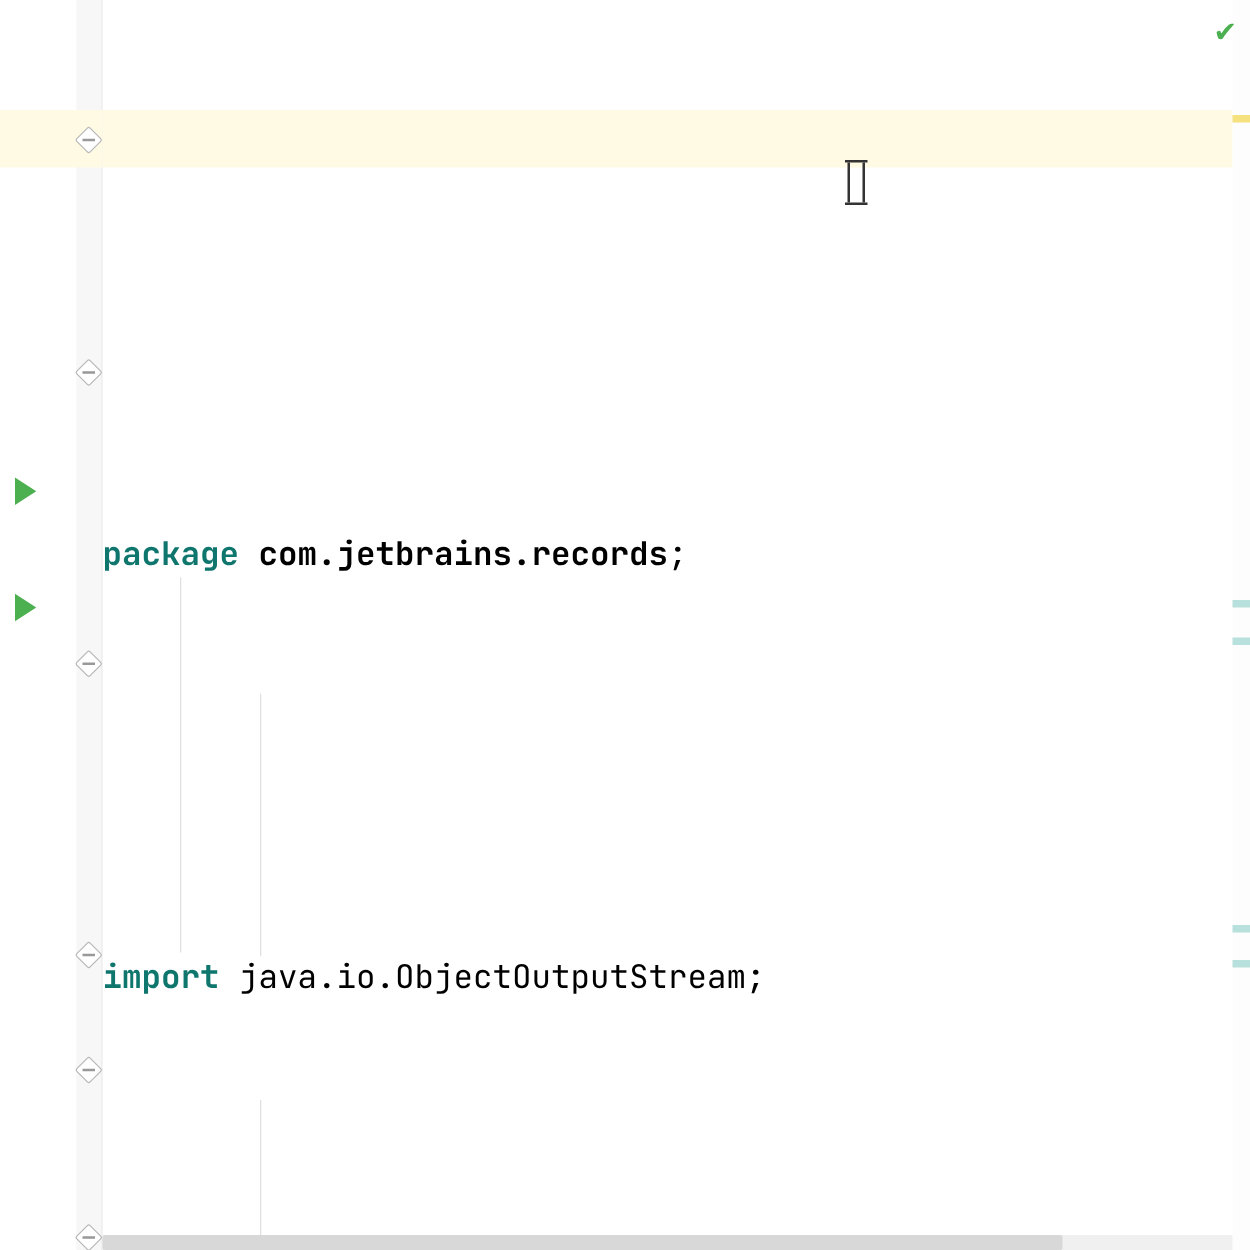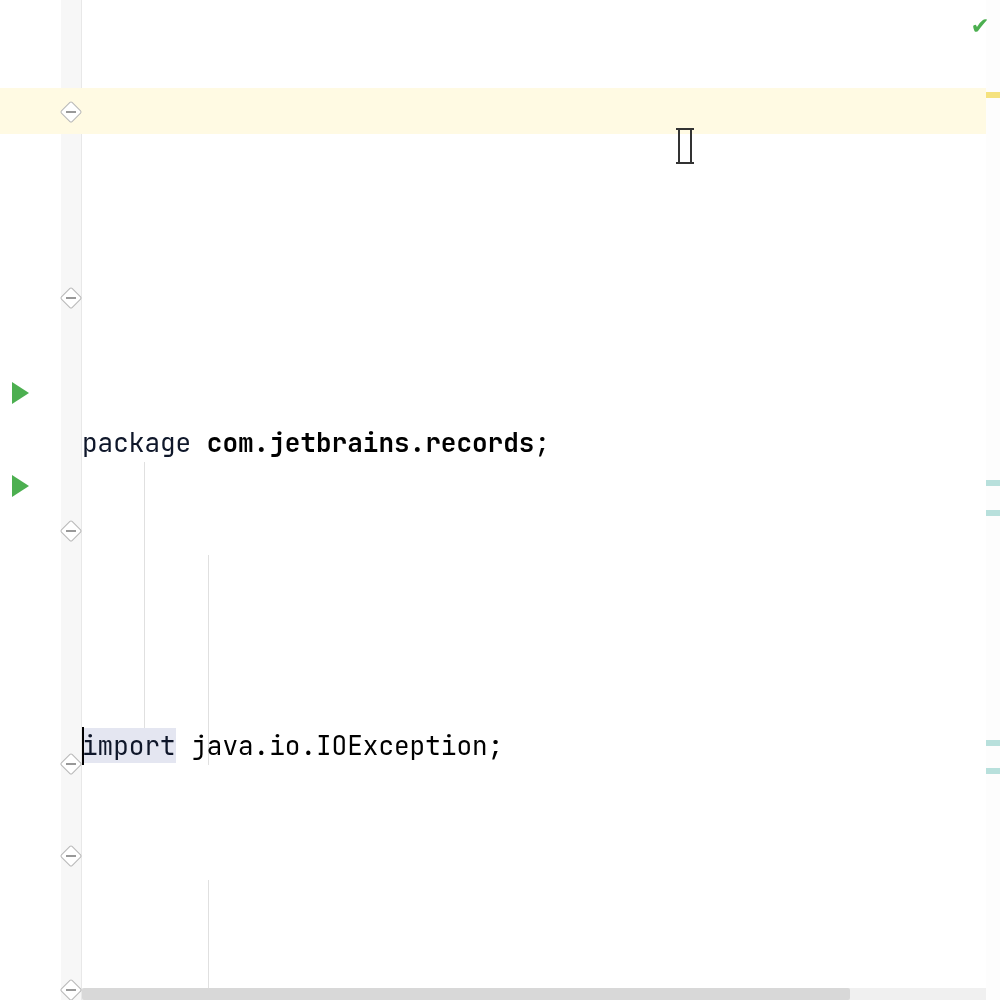--- a/index.html
+++ b/index.html
@@ -84,21 +84,21 @@
     background: #fffae3;
     z-index: 0;
   }
   .code-line {
     position: relative;
     height: 46.5px;
     line-height: 46.5px;
     z-index: 1;
     padding-left: 0;
   }
-  .kw { color: #0f172a; font-weight: normal; }
+  .kw { color: #0f766e; font-weight: bold; }
   .pkg { color: #000000; font-weight: bold; }
   .import-hl {
     background: #e4e6f1;
   }
   .caret {
     position: absolute;
     width: 2px;
     height: 38px;
     background: #000;
     left: 0;
@@ -205,22 +205,22 @@
 
     <div class="indent-guide" style="left:62px; top:462px; height:300px;"></div>
     <div class="indent-guide" style="left:126px; top:555px; height:210px;"></div>
     <div class="indent-guide" style="left:126px; top:880px; height:120px;"></div>
 
     
     <div class="code-line"><span class="kw">package</span> <span class="pkg">com.jetbrains.records</span>;</div>
     
     <div class="code-line"></div>
     
-    <div class="code-line" style="position:relative"><span class="caret"></span><span class="kw import-hl">import</span> <span>java.io.IOException</span>;</div>
-    
+    
+    <div class="code-line"><span class="kw">import</span> <span>java.io.ObjectOutputStream</span>;</div>
     
     
     
     
     
     
     
     
     
     

